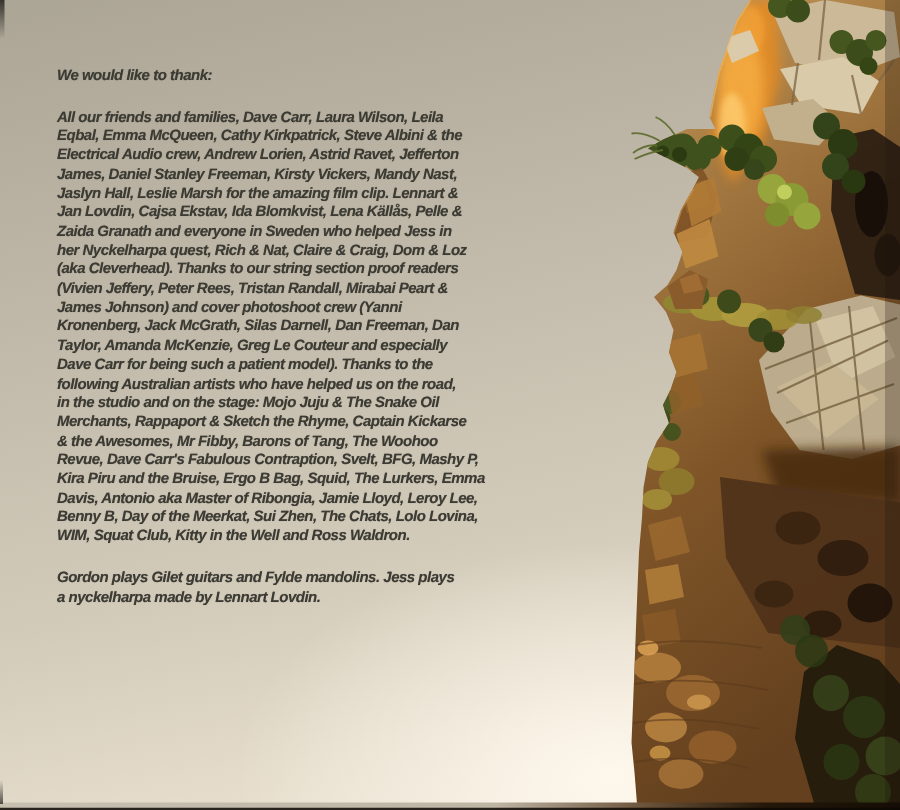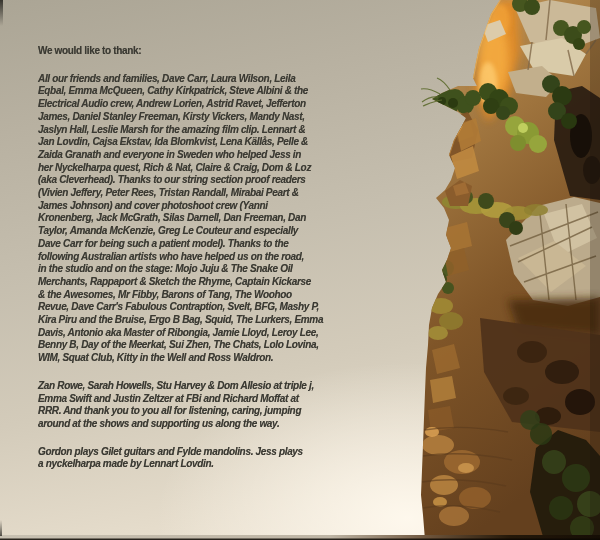--- a/index.html
+++ b/index.html
@@ -18,21 +18,21 @@
     left: 38px;
     top: 45px;
     width: 310px;
     color: #3b3a33;
     font-size: 10px;
     font-weight: 700;
     line-height: 12.7px;
     letter-spacing: -0.33px;
     text-shadow: 0 0 0.5px rgba(59,58,51,0.55);
   }
-  .heading { margin: 0 0 15px 0; white-space: pre-line; }
+  .heading { margin: 0 0 15px 0; white-space: pre-line; font-style: italic; }
   .para { margin: 0 0 15px 0; white-space: pre-line; font-style: italic; }
   .cliff {
     position: absolute;
     top: 0;
     right: 0;
     width: 180px;
     height: 540px;
     display: block;
   }
   .scan-edge-bottom {
@@ -220,24 +220,20 @@
 Dave Carr for being such a patient model). Thanks to the
 following Australian artists who have helped us on the road,
 in the studio and on the stage: Mojo Juju &amp; The Snake Oil
 Merchants, Rappaport &amp; Sketch the Rhyme, Captain Kickarse
 &amp; the Awesomes, Mr Fibby, Barons of Tang, The Woohoo
 Revue, Dave Carr's Fabulous Contraption, Svelt, BFG, Mashy P,
 Kira Piru and the Bruise, Ergo B Bag, Squid, The Lurkers, Emma
 Davis, Antonio aka Master of Ribongia, Jamie Lloyd, Leroy Lee,
 Benny B, Day of the Meerkat, Sui Zhen, The Chats, Lolo Lovina,
 WIM, Squat Club, Kitty in the Well and Ross Waldron.</div>
-    <div class="para">Zan Rowe, Sarah Howells, Stu Harvey &amp; Dom Allesio at triple j,
-Emma Swift and Justin Zeltzer at FBi and Richard Moffat at
-RRR. And thank you to you all for listening, caring, jumping
-around at the shows and supporting us along the way.</div>
     <div class="para">Gordon plays Gilet guitars and Fylde mandolins. Jess plays
 a nyckelharpa made by Lennart Lovdin.</div>
   </div>
 
   <div class="scan-edge-bottom"></div>
   <div class="scan-sliver-tl"></div>
   <div class="scan-sliver-bl"></div>
 
 </div>
 

